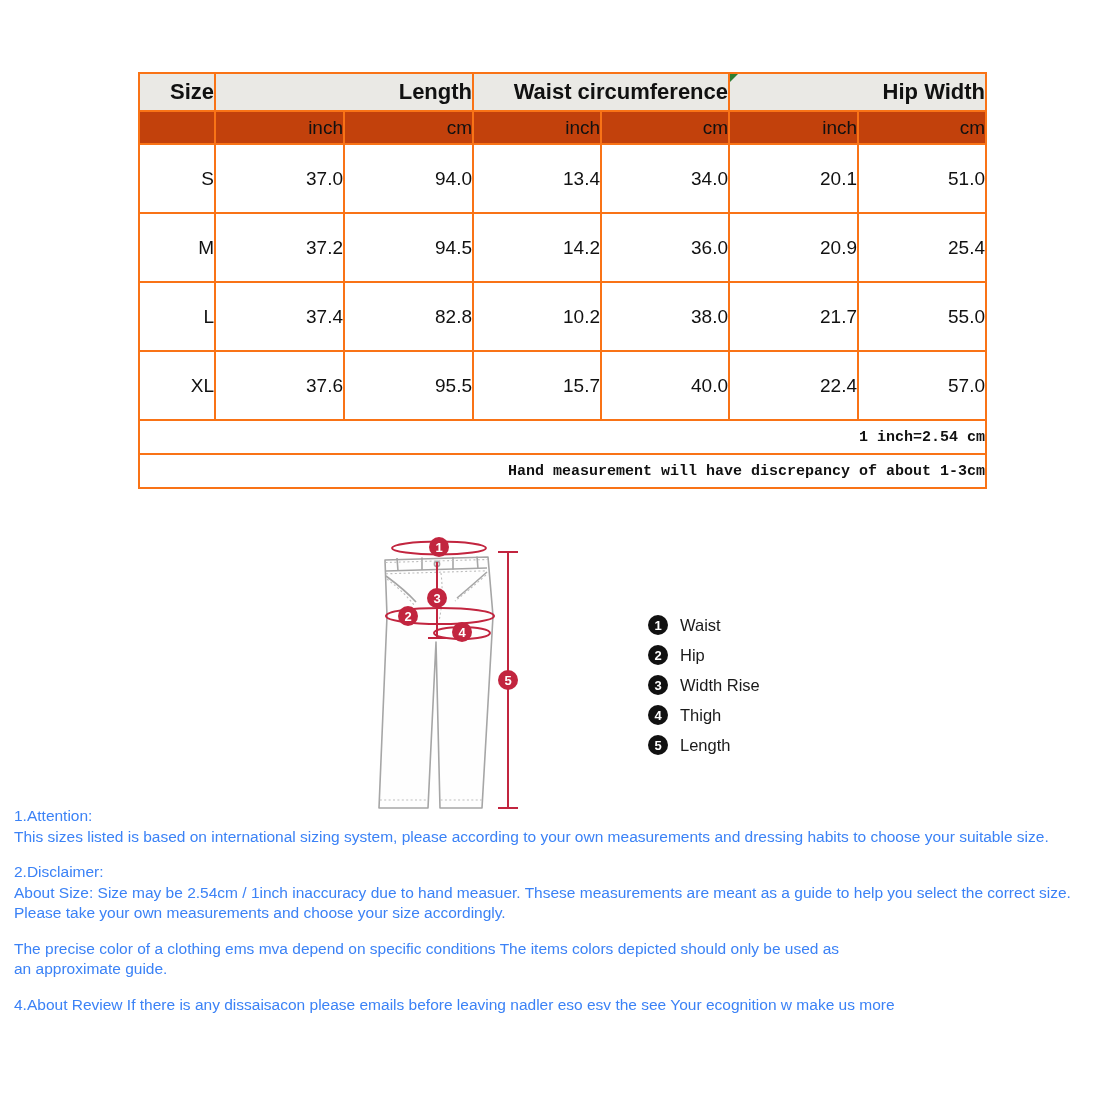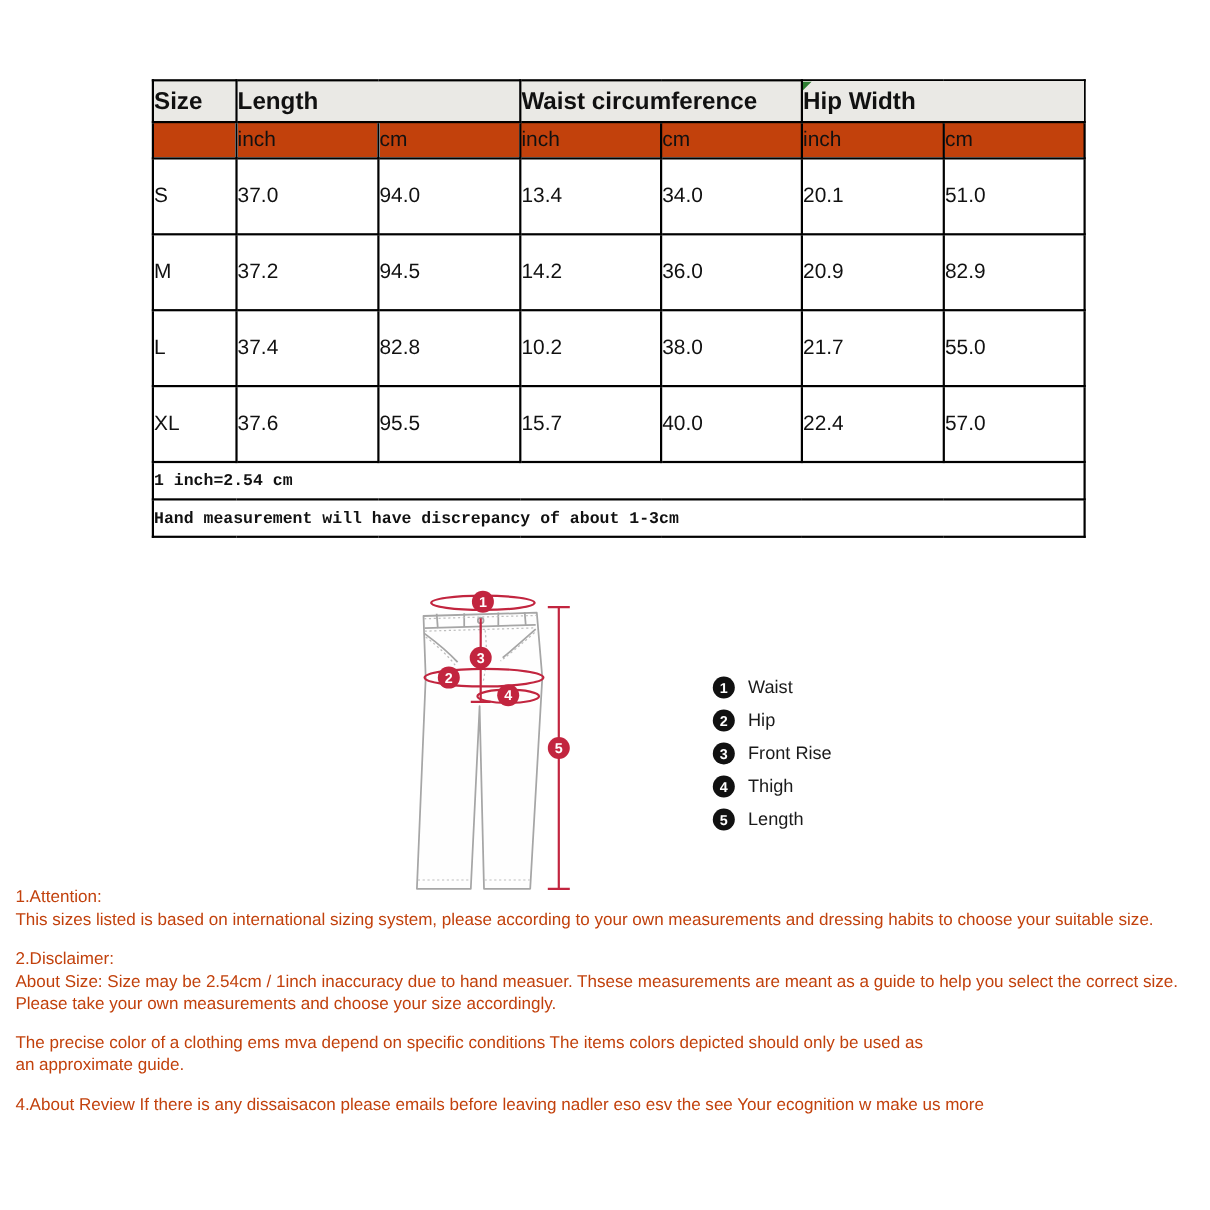--- a/index.html
+++ b/index.html
@@ -12,22 +12,22 @@
     color:#141414;
   }
 
   
   .size-table {
     position:absolute; left:138px; top:72px;
     border-collapse:collapse; table-layout:fixed;
     width:847px;
   }
   .size-table td, .size-table th {
-    border:2px solid #000000;
-    text-align:left; vertical-align:middle;
+    border:2px solid #f97316;
+    text-align:right; vertical-align:middle;
     padding:0; color:#111;
     overflow:hidden; white-space:nowrap;
   }
   .size-table .hdr-row th {
     background:#eae9e5;
     font-size:22px; font-weight:bold;
     height:36px;
   }
   .size-table .sub-row td {
     background:#c2410c;
@@ -75,21 +75,21 @@
   .lg-label { font-size:16.5px; color:#1a1a1a; }
 
   
   .notes {
     position:absolute; left:14px; top:806px;
     width:1080px;
   }
   .note-sec { margin-bottom:15px; }
   .note-line {
     font-size:15.5px; line-height:20.5px;
-    color:#c2410c;
+    color:#3b82f6;
   }
 </style>
 </head>
 <body>
 
 <table class="size-table">
   <colgroup>
     <col style="width:76px">
       <col style="width:129px">
       <col style="width:129px">
@@ -127,21 +127,21 @@
       <td>20.1</td>
       <td>51.0</td>
     </tr>
     <tr class="data-row">
       <td>M</td>
       <td>37.2</td>
       <td>94.5</td>
       <td>14.2</td>
       <td>36.0</td>
       <td>20.9</td>
-      <td>82.9</td>
+      <td>25.4</td>
     </tr>
     <tr class="data-row">
       <td>L</td>
       <td>37.4</td>
       <td>82.8</td>
       <td>10.2</td>
       <td>38.0</td>
       <td>21.7</td>
       <td>55.0</td>
     </tr>
@@ -218,21 +218,21 @@
   <div class="legend-item">
     <span class="lg-circle">1</span>
     <span class="lg-label">Waist</span>
   </div>
   <div class="legend-item">
     <span class="lg-circle">2</span>
     <span class="lg-label">Hip</span>
   </div>
   <div class="legend-item">
     <span class="lg-circle">3</span>
-    <span class="lg-label">Front Rise</span>
+    <span class="lg-label">Width Rise</span>
   </div>
   <div class="legend-item">
     <span class="lg-circle">4</span>
     <span class="lg-label">Thigh</span>
   </div>
   <div class="legend-item">
     <span class="lg-circle">5</span>
     <span class="lg-label">Length</span>
   </div>
 </div>

